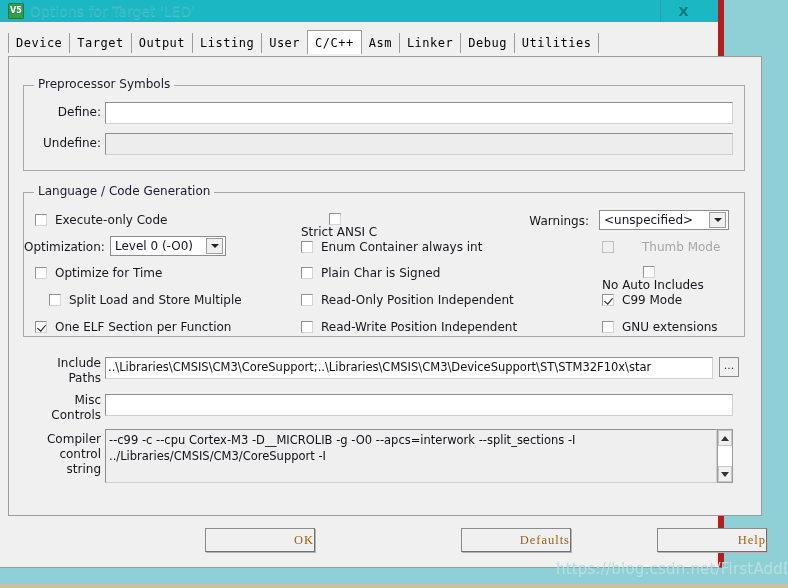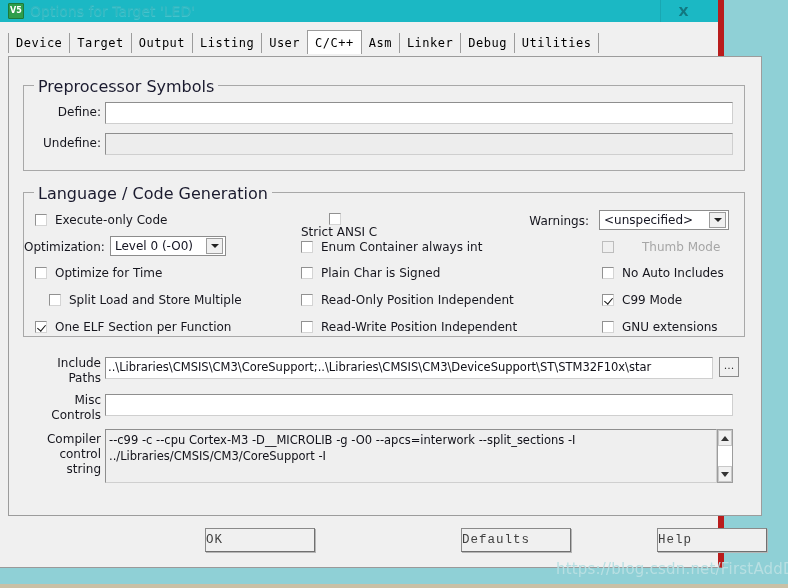--- a/index.html
+++ b/index.html
@@ -149,21 +149,21 @@
     background: #A8A8A8;
   }
   .groupbox .gb-top-right {
     position: absolute; right: -1px; top: 0; height: 1px;
     background: #A8A8A8;
   }
   .gb-title {
     position: absolute;
     top: -8px;
     font-family: "DejaVu Sans", sans-serif;
-    font-size: 16px;
+    font-size: 12px;
     color: #1a1a2e;
     background: #F0F0F0;
     padding: 0 4px;
     white-space: nowrap;
   }
 
   
   .lbl {
     position: absolute;
     font-family: "DejaVu Sans", sans-serif;
@@ -310,24 +310,24 @@
     width: 776px; height: 40px;
   }
   .dlgbtn {
     position: absolute;
     height: 24px;
     background: #F0F0F0;
     border: 1px solid #8A8A8A;
     border-right-color: #707070;
     border-bottom-color: #707070;
     box-shadow: 1px 1px 0 #B6B6B6;
-    font-family: Liberation Mono, monospace;
+    font-family: Liberation Serif, serif;
     font-size: 12.5px;
-    color: #404040;
-    text-align: left;
+    color: #a16207;
+    text-align: right;
     line-height: 22px;
     letter-spacing: 1px;
   }
 </style>
 </head>
 <body>
 
 <div id="desktop">
 
   <div id="dialog">
@@ -422,21 +422,21 @@
         <span class="cval">&lt;unspecified&gt;</span>
         <span class="carrow">
             <i></i>
           </span>
       </div>
 
       <div class="cbrow" style="left:593px; top:183px;gap:20px;">
         <span class="cbox dis"></span>
         <span class="cblabel dis">Thumb Mode</span>
       </div>
-      <div class="cbrow" style="left:593px; top:209px;">
+      <div class="cbrow" style="left:593px; top:209px;flex-direction:column;">
         <span class="cbox"></span>
         <span class="cblabel">No Auto Includes</span>
       </div>
       <div class="cbrow" style="left:593px; top:236px;">
         <span class="cbox checked"></span>
         <span class="cblabel">C99 Mode</span>
       </div>
       <div class="cbrow" style="left:593px; top:263px;">
         <span class="cbox"></span>
         <span class="cblabel">GNU extensions</span>

